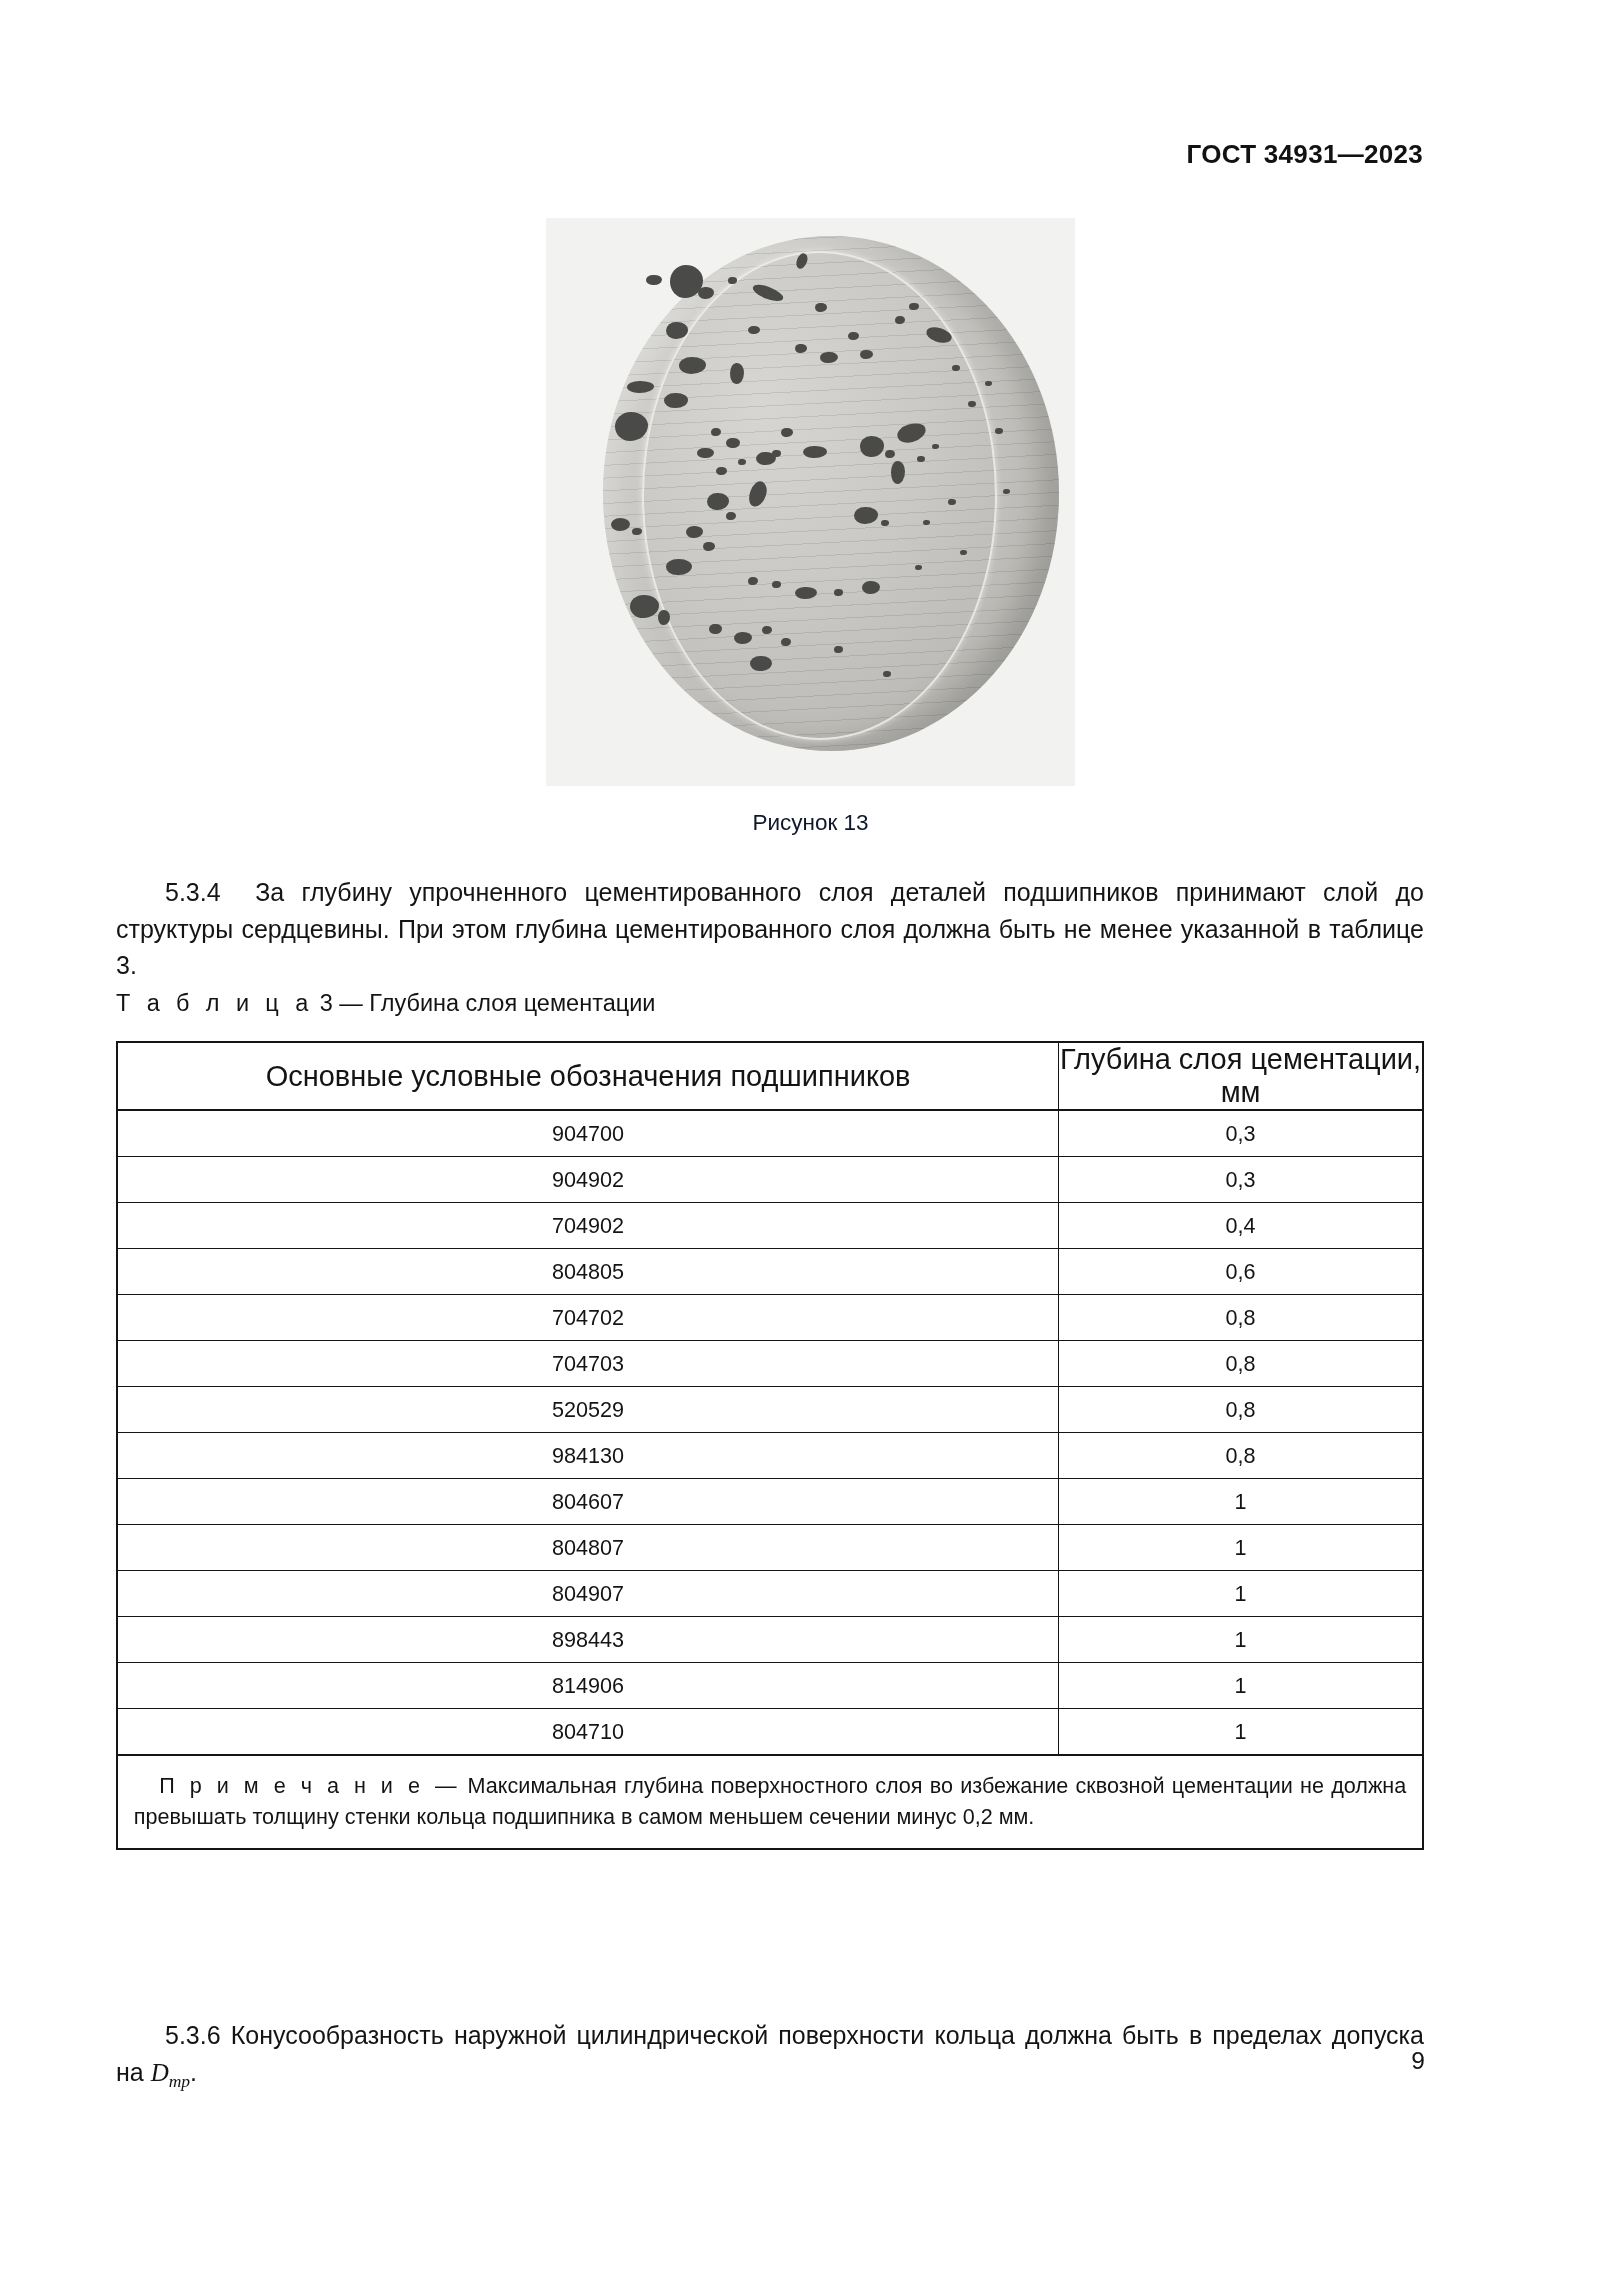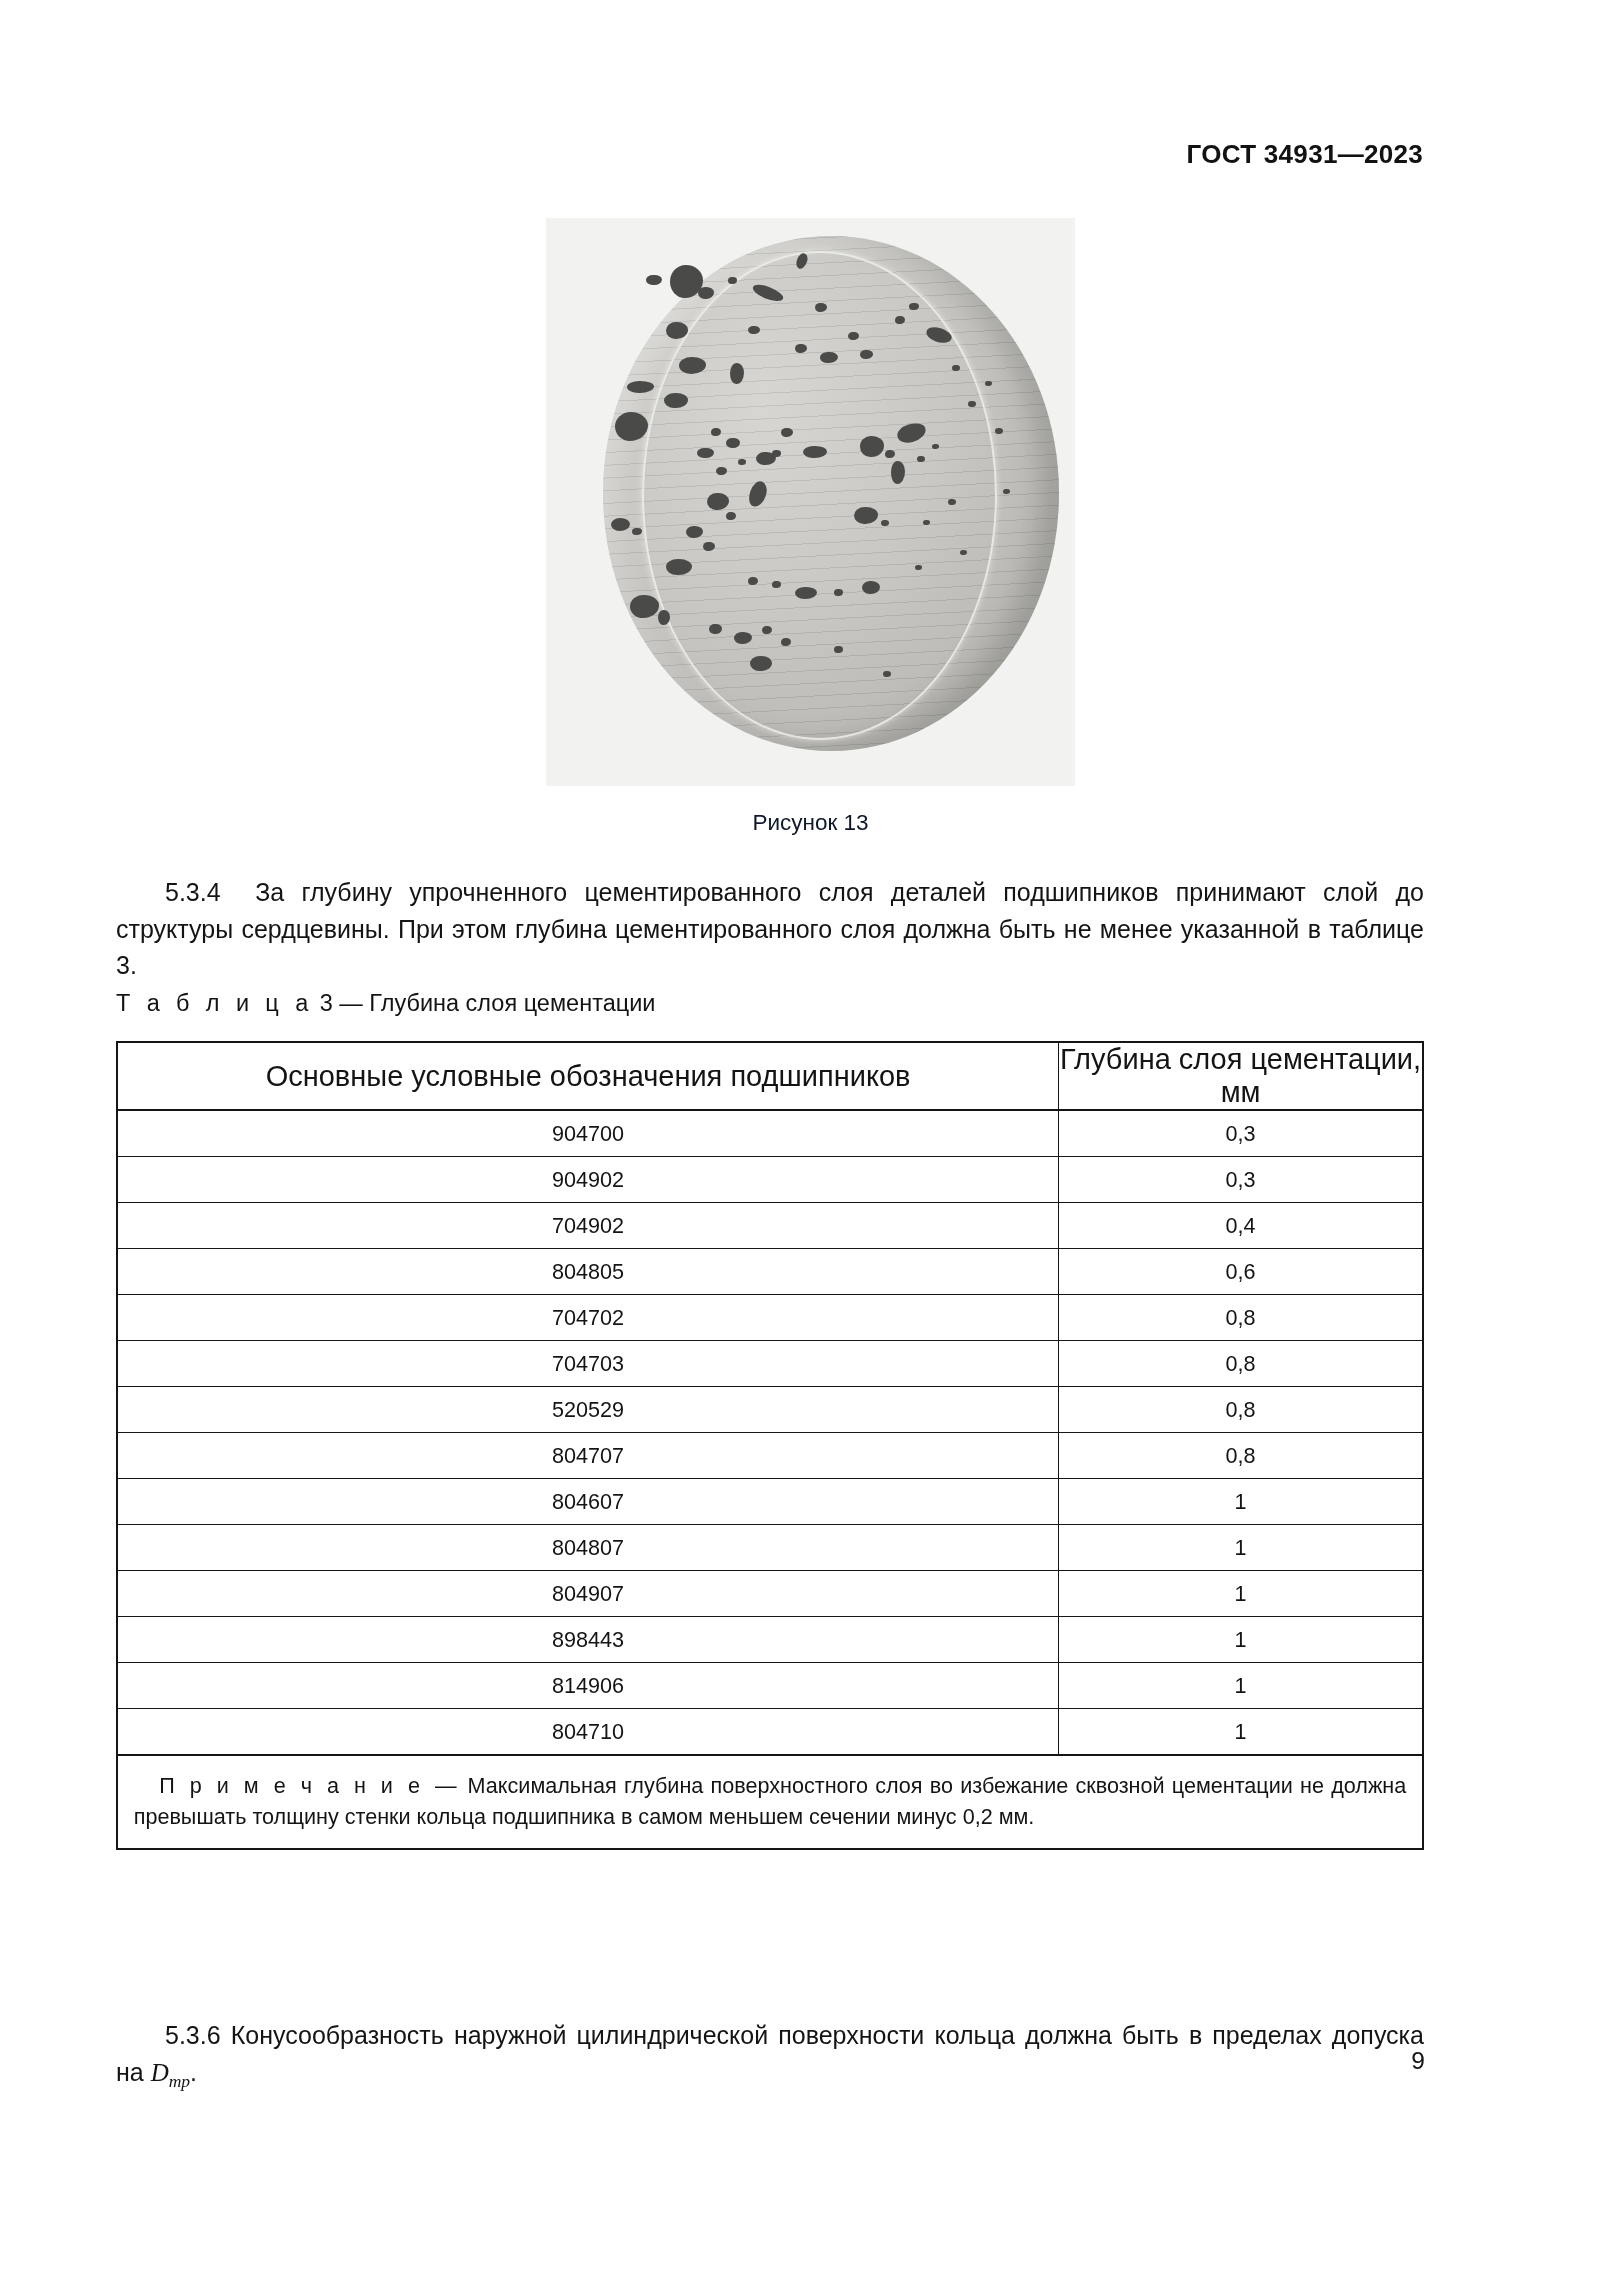--- a/index.html
+++ b/index.html
@@ -337,21 +337,21 @@
           </tr>
           <tr>
             <td>704703</td>
             <td>0,8</td>
           </tr>
           <tr>
             <td>520529</td>
             <td>0,8</td>
           </tr>
           <tr>
-            <td>804707</td>
+            <td>984130</td>
             <td>0,8</td>
           </tr>
           <tr>
             <td>804607</td>
             <td>1</td>
           </tr>
           <tr>
             <td>804807</td>
             <td>1</td>
           </tr>

